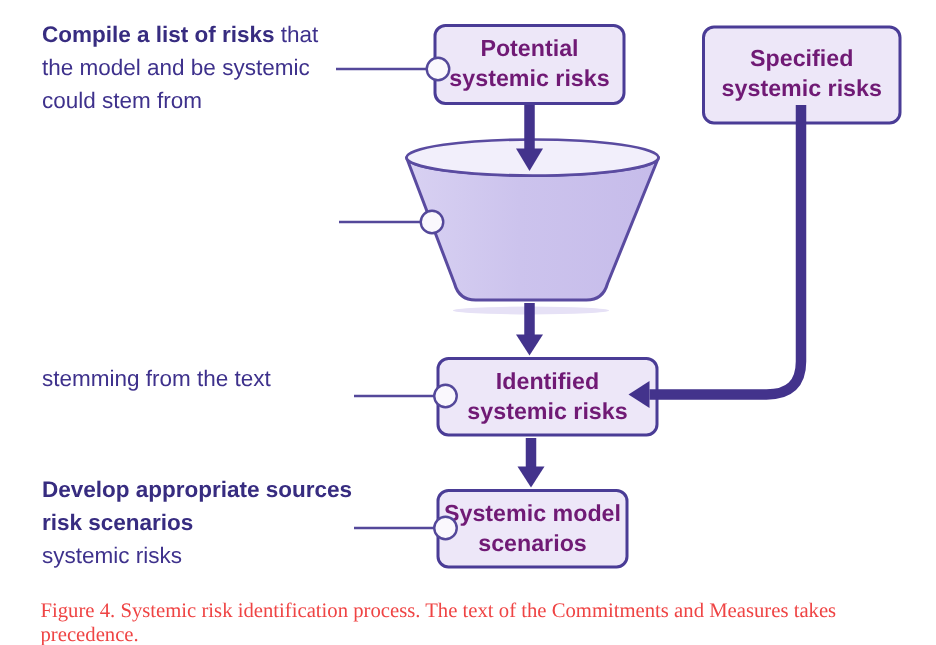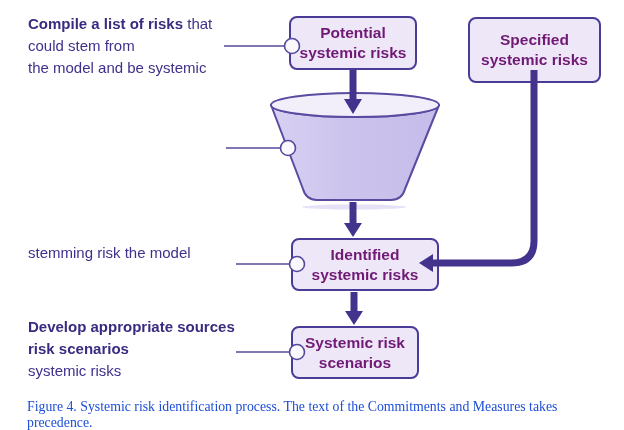--- a/index.html
+++ b/index.html
@@ -13,37 +13,37 @@
   .ann b{color:#372c80;}
   .node{
     position:absolute;background:#ede7f8;border:2px solid #4a3c96;border-radius:8px;
     display:flex;flex-direction:column;align-items:center;justify-content:center;
     color:#701a75;font-weight:bold;font-size:15.5px;line-height:20px;text-align:center;
     box-sizing:border-box;z-index:1;
   }
   svg.overlay{position:absolute;left:0;top:0;z-index:2;pointer-events:none;}
   .caption{
     position:absolute;left:27px;top:399px;width:585px;
-    font-family:"Liberation Serif", serif;font-size:13.8px;color:#1d4ed8;
+    font-family:"Liberation Serif", serif;font-size:13.8px;color:#ef4444;
   }
 </style>
 </head>
 <body>
 
 <div class="stage">
 
   <div class="ann" style="left:28px;top:13px;width:210px">
     <div><b>Compile a list of risks</b><span> that</span></div>
+    <div><span>the model and be systemic</span></div>
     <div><span>could stem from</span></div>
-    <div><span>the model and be systemic</span></div>
   </div>
 
 
   <div class="ann" style="left:28px;top:242px;width:220px">
-    <div><span>stemming risk the model</span></div>
+    <div><span>stemming from the text</span></div>
   </div>
 
   <div class="ann" style="left:28px;top:316px;width:230px">
     <div><b>Develop appropriate sources</b></div>
     <div><b>risk scenarios</b></div>
     <div><span>systemic risks</span></div>
   </div>
 
   <div class="node" style="left:289px;top:16px;width:128px;height:54px">
     <div>Potential</div>
@@ -54,21 +54,21 @@
     <div>Specified</div>
     <div>systemic risks</div>
   </div>
 
   <div class="node" style="left:291px;top:238px;width:148px;height:53px">
     <div>Identified</div>
     <div>systemic risks</div>
   </div>
 
   <div class="node" style="left:291px;top:326px;width:128px;height:53px">
-    <div>Systemic risk</div>
+    <div>Systemic model</div>
     <div>scenarios</div>
   </div>
 
   <svg class="overlay" width="624" height="430" viewBox="0 0 624 430">
     <defs>
       <linearGradient id="funnelGrad" x1="0" y1="0" x2="1" y2="0">
         <stop offset="0" stop-color="#d8d1f2"></stop>
         <stop offset="0.45" stop-color="#ccc3ed"></stop>
         <stop offset="1" stop-color="#c6bcea"></stop>
       </linearGradient>

